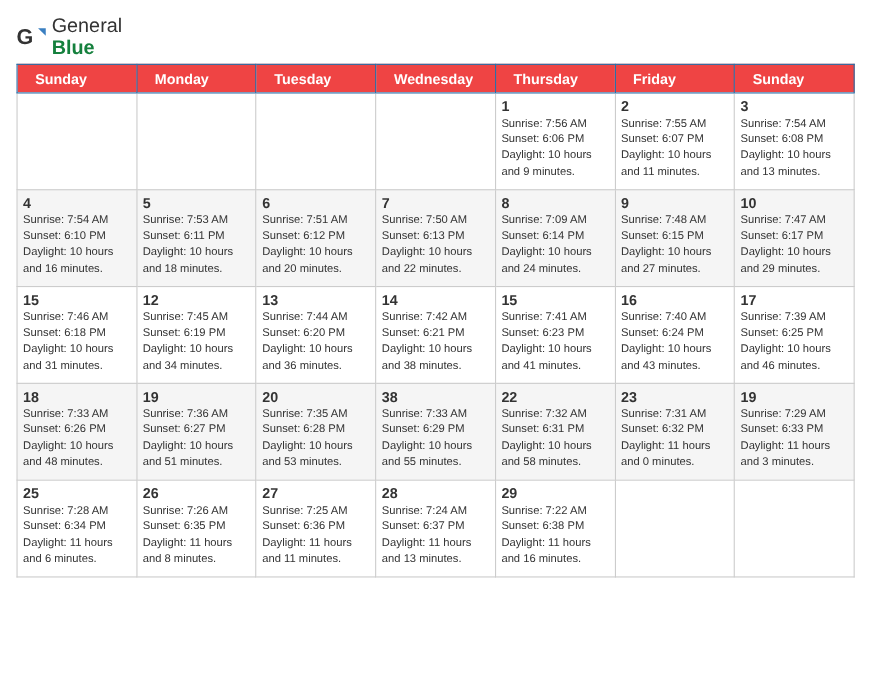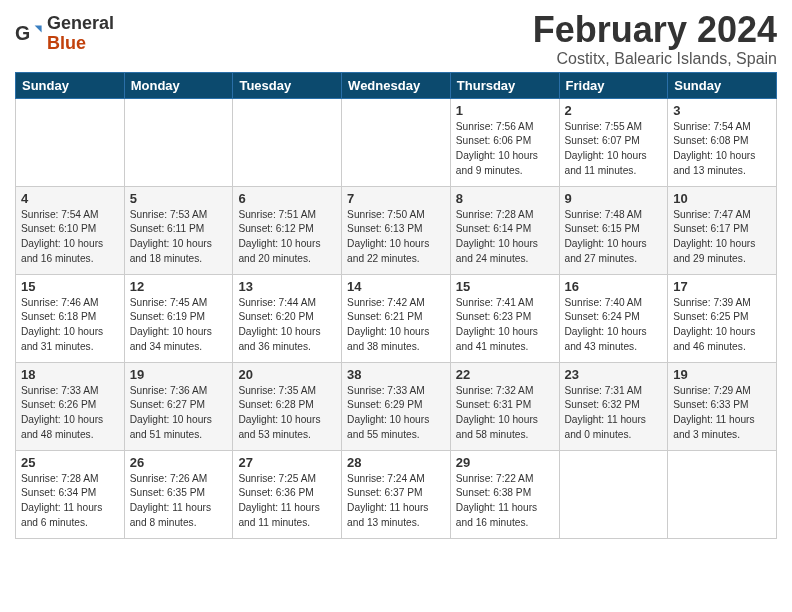--- a/index.html
+++ b/index.html
@@ -25,27 +25,27 @@
       gap: 4px;
       margin-top: 4px;
     }
     .logo-text {
       display: flex;
       flex-direction: column;
       line-height: 1.1;
     }
     .logo-general {
       font-size: 18px;
-      font-weight: bold;
+      font-weight: normal;
       color: #333;
     }
     .logo-blue {
       font-size: 18px;
       font-weight: bold;
-      color: #c2410c;
+      color: #15803d;
     }
     .logo-icon {
       width: 28px;
       height: 28px;
     }
     .title-block {
       text-align: right;
     }
     .title-block h1 {
       font-size: 36px;
@@ -57,24 +57,24 @@
       font-size: 16px;
       font-weight: normal;
       color: #555;
     }
     .calendar-table {
       width: 100%;
       border-collapse: collapse;
       table-layout: fixed;
     }
     .calendar-table th {
-      background-color: #0c4a6e;
+      background-color: #ef4444;
       color: #fff;
       text-align: left;
-      padding: 5px 6px;
+      padding: 5px 16px;
       font-size: 13px;
       font-weight: bold;
       border: 1px solid #2a6fa8;
     }
     .calendar-table td {
       border: 1px solid #ccc;
       vertical-align: top;
       padding: 4px 5px;
       font-size: 10.5px;
       color: #333;
@@ -107,24 +107,20 @@
     <div class="logo">
       <svg class="logo-icon" viewBox="0 0 40 40">
         <text x="0" y="28" font-size="28" font-weight="bold" fill="#333" font-family="Arial">G</text>
         <polygon points="28,8 38,8 38,18" fill="#3a7fc1"></polygon>
       </svg>
       <div class="logo-text">
         <span class="logo-general">General</span>
         <span class="logo-blue">Blue</span>
       </div>
     </div>
-    <div class="title-block">
-      <h1>February 2024</h1>
-      <h2>Costitx, Balearic Islands, Spain</h2>
-    </div>
   </div>
 
   <table class="calendar-table">
     <thead>
       <tr>
       <th>Sunday</th>
           <th>Monday</th>
           <th>Tuesday</th>
           <th>Wednesday</th>
           <th>Thursday</th>
@@ -184,21 +180,21 @@
           </td>
           <td>
             <span class="day-number">7</span>
             <div class="day-info">Sunrise: 7:50 AM
 Sunset: 6:13 PM
 Daylight: 10 hours
 and 22 minutes.</div>
           </td>
           <td>
             <span class="day-number">8</span>
-            <div class="day-info">Sunrise: 7:28 AM
+            <div class="day-info">Sunrise: 7:09 AM
 Sunset: 6:14 PM
 Daylight: 10 hours
 and 24 minutes.</div>
           </td>
           <td>
             <span class="day-number">9</span>
             <div class="day-info">Sunrise: 7:48 AM
 Sunset: 6:15 PM
 Daylight: 10 hours
 and 27 minutes.</div>

